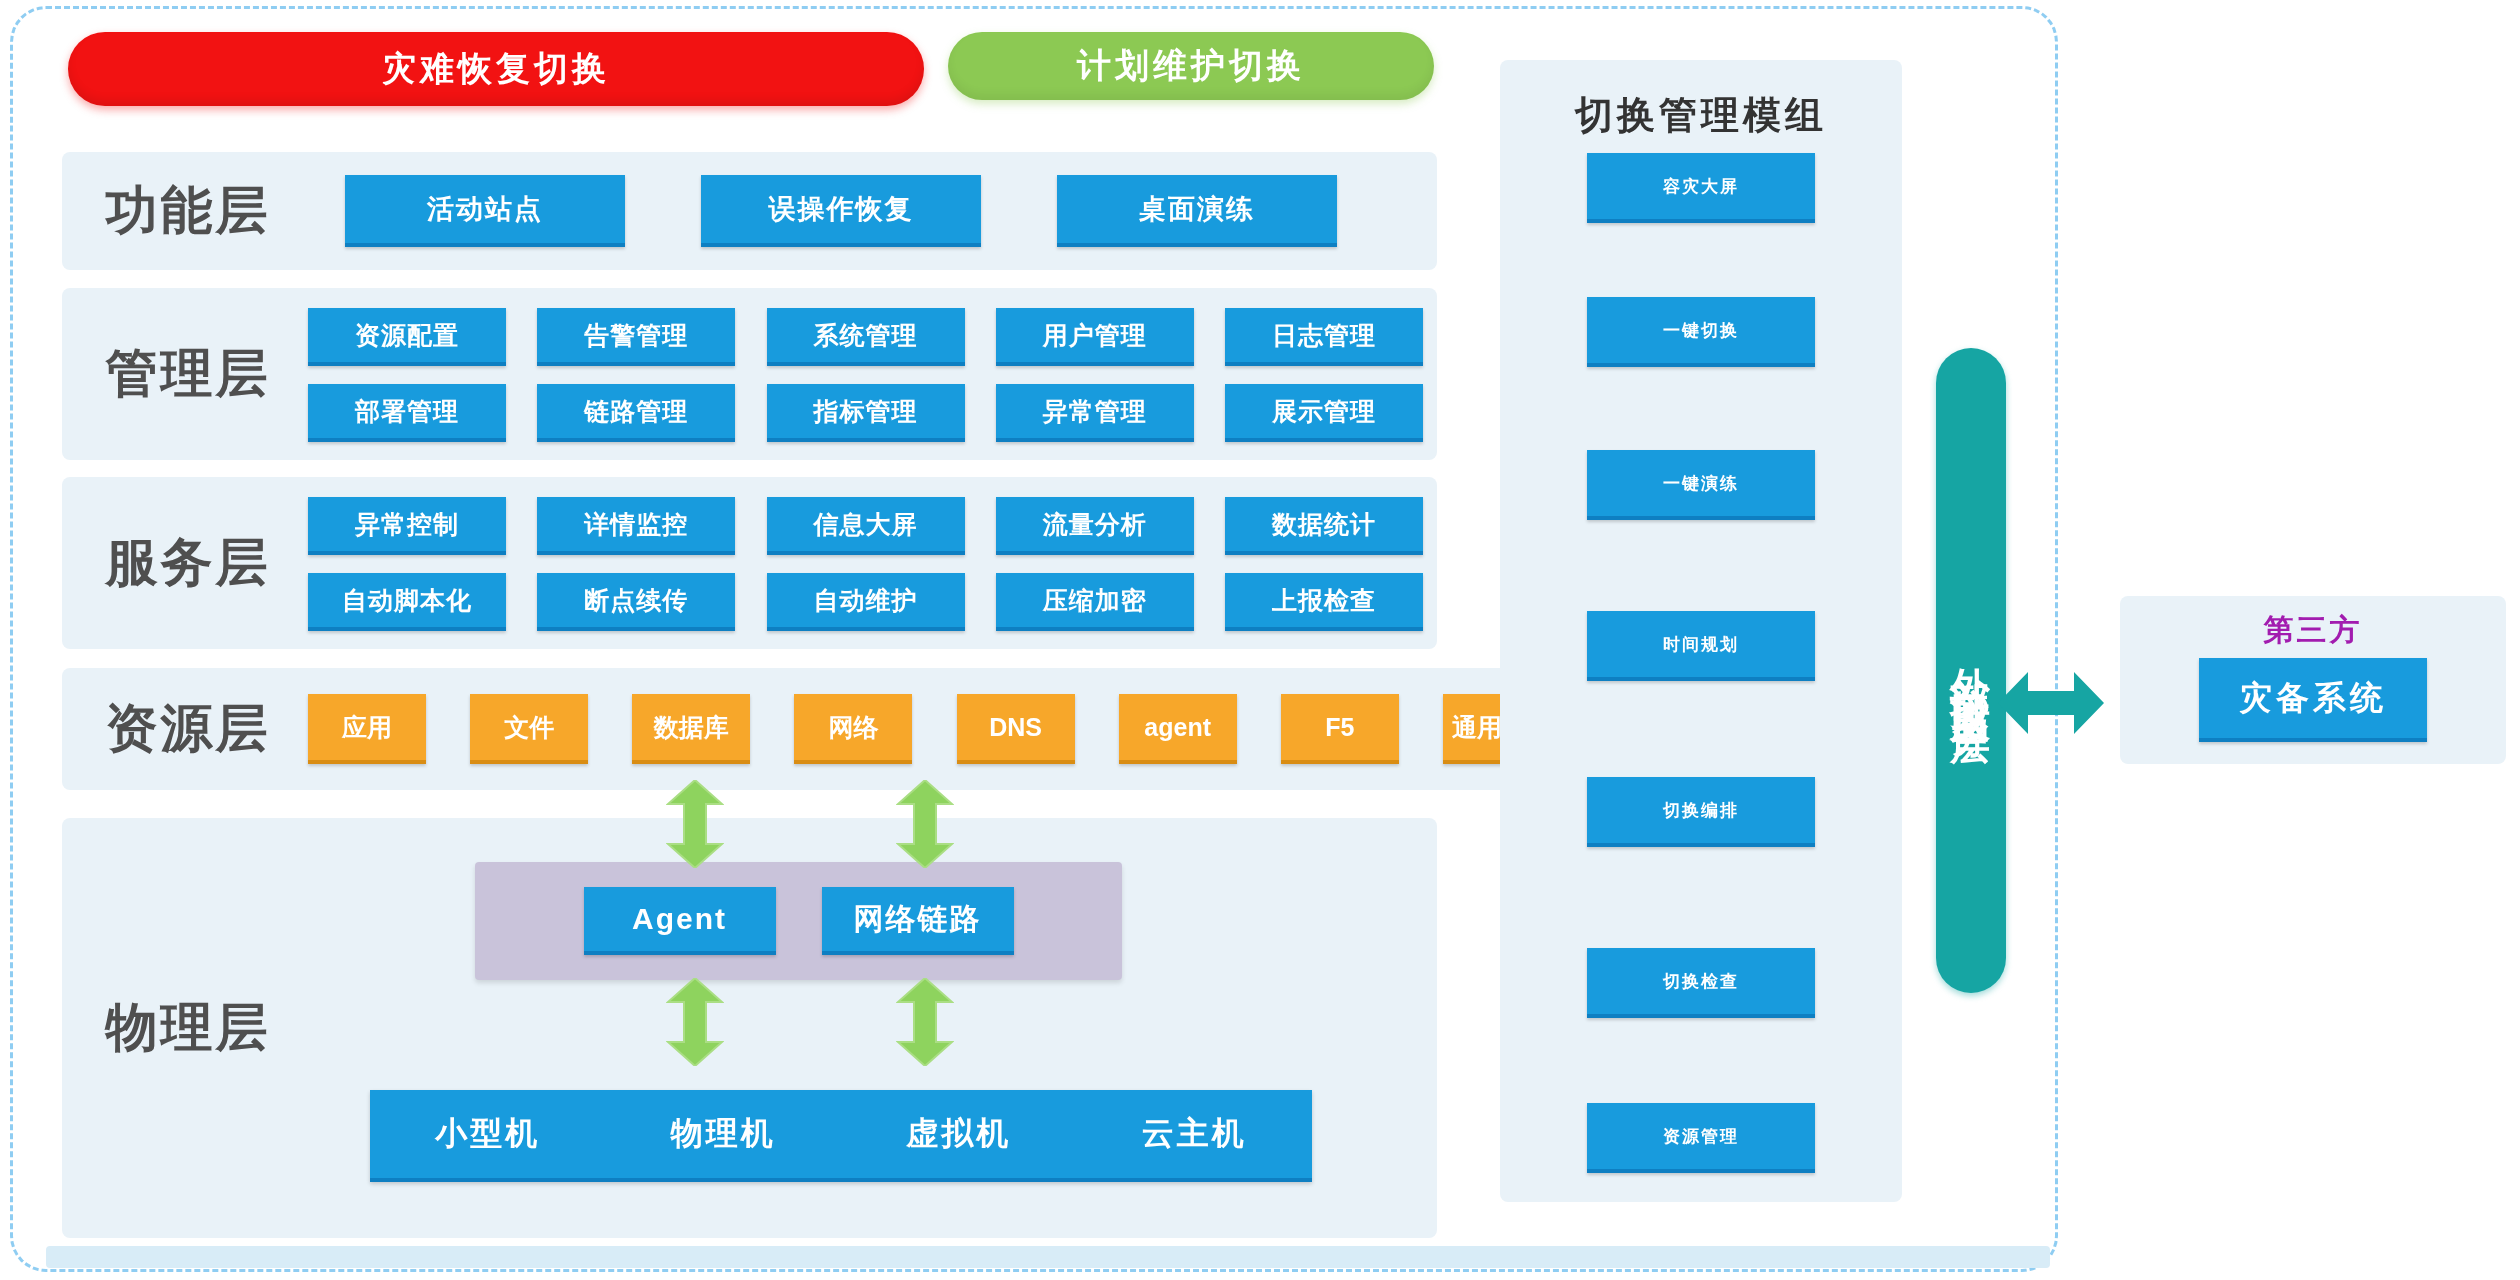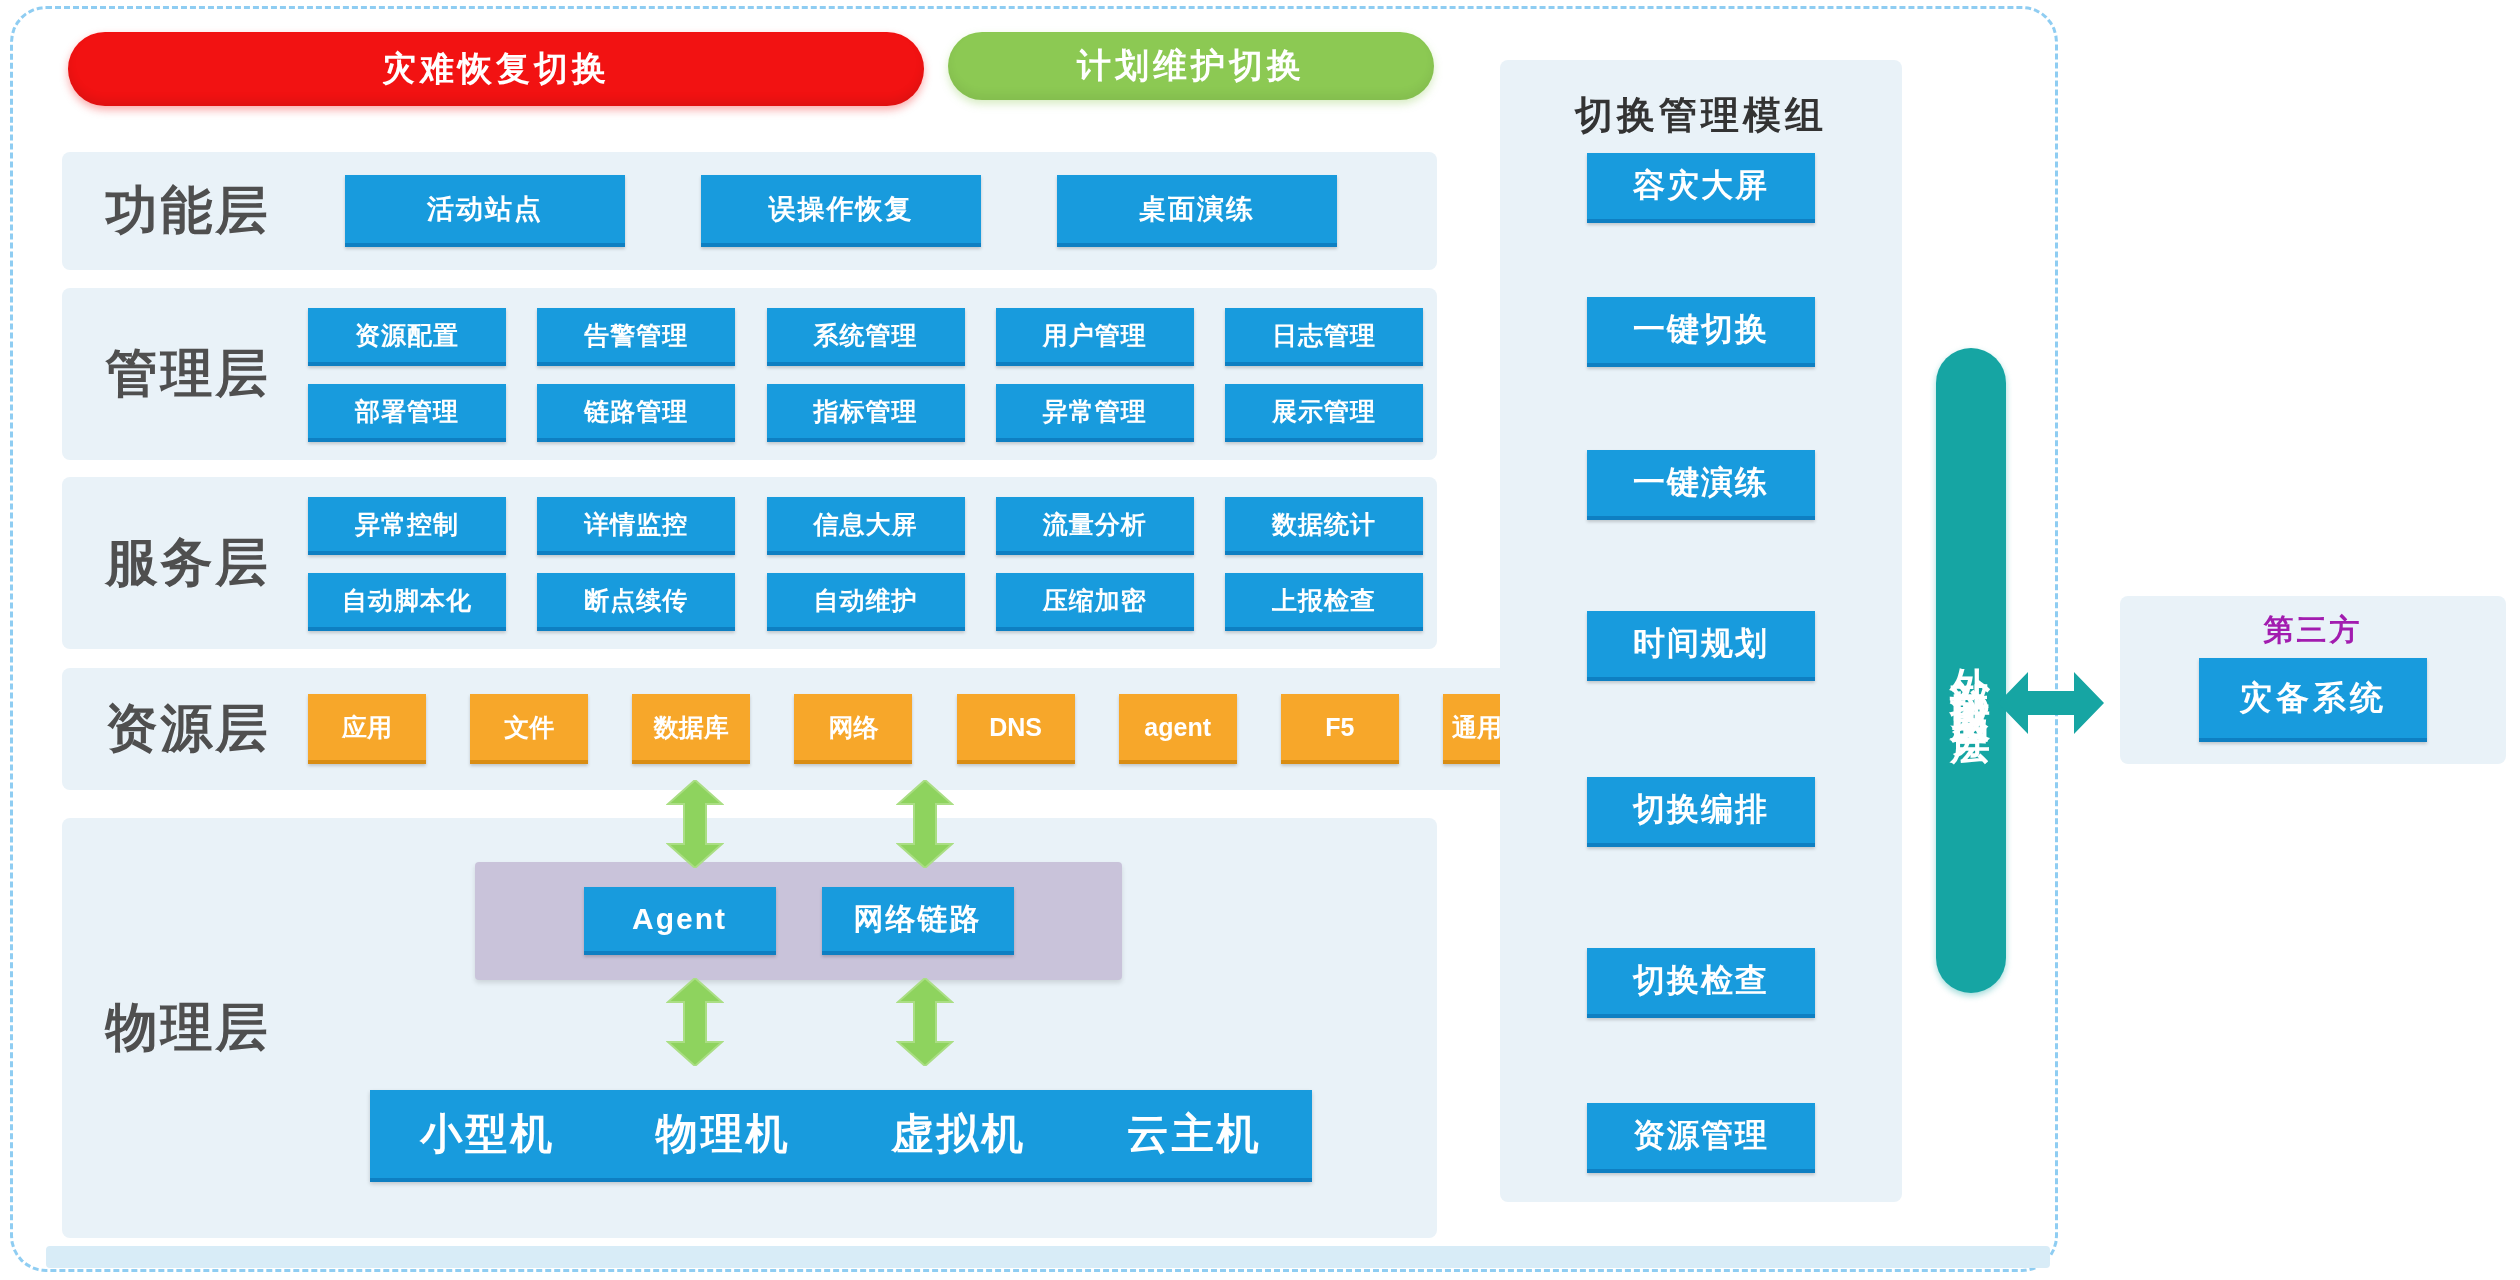--- a/index.html
+++ b/index.html
@@ -42,30 +42,30 @@
   .row-res{left:246px;right:16px;top:26px;height:70px;}
   .row-res .btn{min-width:106px;padding:0 6px;font-size:25px;}
 
   .purple-box{position:absolute;left:413px;top:44px;width:647px;height:118px;
        background:#c9c3da;border-radius:4px;display:flex;align-items:center;
        justify-content:center;gap:46px;box-shadow:0 3px 5px rgba(0,0,0,.12);}
   .purple-box .btn{width:192px;height:64px;font-size:30px;letter-spacing:2px;}
 
   .machine-bar{position:absolute;left:370px;top:1090px;width:942px;height:88px;
        background:#189bdd;border-bottom:4px solid #0e7fc2;display:flex;align-items:center;
-       justify-content:space-around;color:#fff;font-weight:bold;font-size:42px;
+       justify-content:space-around;color:#fff;font-weight:bold;font-size:32px;
        letter-spacing:3px;box-shadow:0 2px 4px rgba(0,0,0,.18);}
 
   .v-arrow{position:absolute;width:58px;height:88px;}
   .h-arrow{position:absolute;left:1998px;top:664px;width:106px;height:78px;}
 
   .sw-title{position:absolute;top:30px;left:0;width:100%;text-align:center;
        font-size:38px;font-weight:bold;color:#333;letter-spacing:4px;}
   .sw-btn{position:absolute;left:50%;transform:translateX(-50%);width:228px;height:66px;
-       font-size:32px;letter-spacing:2px;}
+       font-size:17px;letter-spacing:2px;}
 
   .teal-pill{position:absolute;left:1936px;top:348px;width:70px;height:645px;
        background:#16a5a3;border-radius:36px;display:flex;align-items:center;
        justify-content:center;box-shadow:0 3px 6px rgba(22,165,163,.4);}
   .teal-pill span{writing-mode:vertical-rl;color:#fff;font-size:40px;font-weight:bold;
        letter-spacing:10px;}
 
   .tp-title{position:absolute;top:14px;left:0;width:100%;text-align:center;
        font-size:30px;font-weight:bold;color:#a21caf;letter-spacing:3px;}
   .tp-btn{position:absolute;left:50%;transform:translateX(-50%);top:62px;width:228px;

